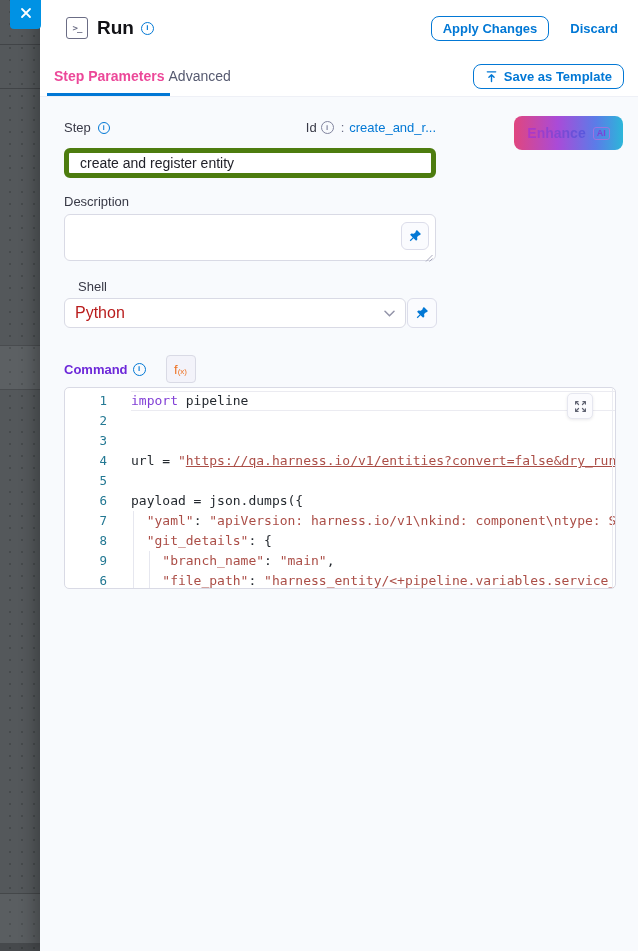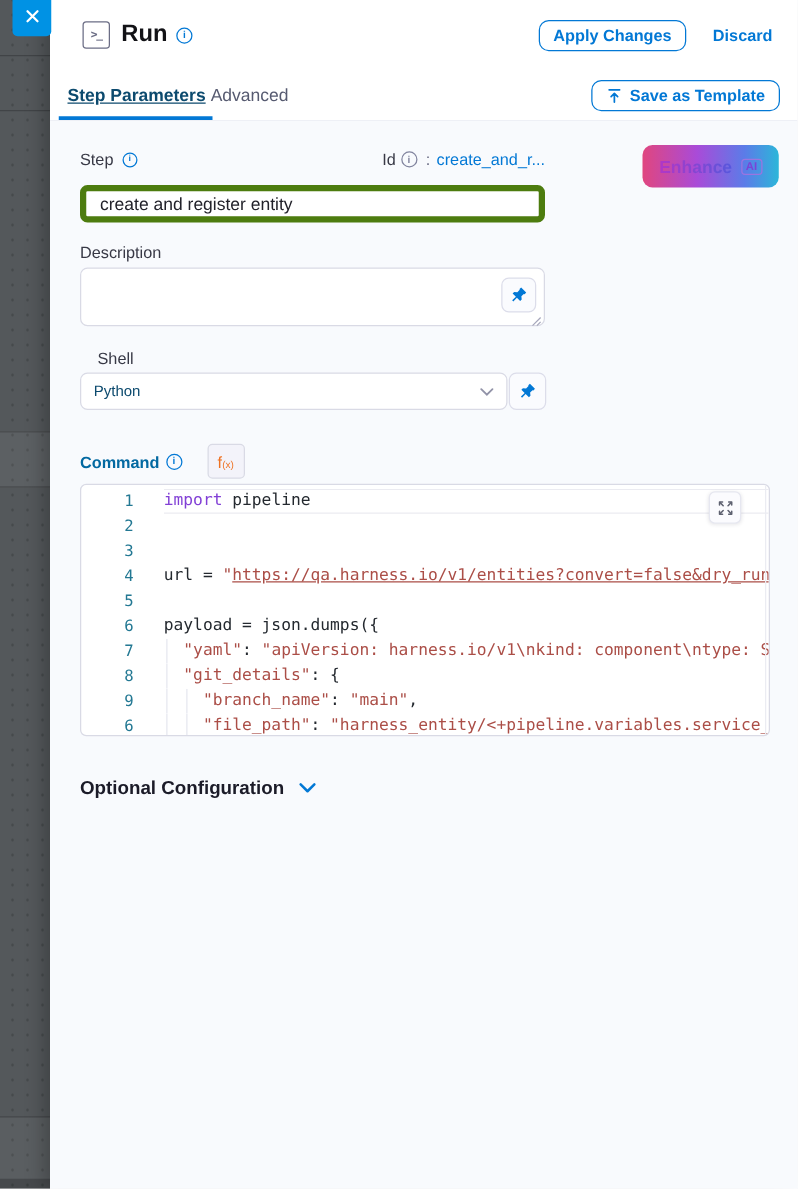--- a/index.html
+++ b/index.html
@@ -66,21 +66,21 @@
     cursor:pointer; margin-left:21px; font-family:"Liberation Sans", sans-serif;
   }
 
   
   .tabbar {
     height:41px; display:flex; align-items:center; padding:0 14px 0 12px;
     border-bottom:1px solid #eef0f6; background:#fff;
   }
   .tab { position:relative; font-size:14px; padding:0 2px; height:100%; display:flex; align-items:center; cursor:pointer; }
   .tab + .tab { }
-  .tab.active { color:#0c4a6e; font-weight:700;text-decoration:underline; }
+  .tab.active { color:#ec4899; font-weight:700; }
   .tab.active::after {
     content:""; position:absolute; left:-5px; right:-3px; bottom:0; height:3px; background:#0278d5;
   }
   .tab.inactive { color:#565a70; font-weight:500; }
 
   
   .drawer-body { position:absolute; top:97px; left:0; right:0; bottom:0; background:#f8fafd; }
 
   .lbl { font-size:13px; font-weight:500; color:#383946; display:inline-flex; align-items:center; }
   .lbl .info-i { width:12px; height:12px; font-size:7px; }
@@ -129,25 +129,25 @@
   }
   .pin-desc { position:absolute; right:7px; top:8px; }
   .resize-handle { position:absolute; right:3px; bottom:3px; width:10px; height:10px; cursor:nwse-resize; }
 
   .shell-label { position:absolute; left:38px; top:182px; }
   .select-box {
     position:absolute; left:24px; top:201px; width:342px; height:30px;
     background:#fff; border:1px solid #d9dae5; border-radius:6px;
     display:flex; align-items:center; padding:0 10px; cursor:pointer;
   }
-  .select-value { font-size:12px; color:#0c4a6e; flex:1; }
+  .select-value { font-size:16px; color:#b91c1c; flex:1; }
   .pin-shell { position:absolute; left:367px; top:201px; width:30px; height:30px; }
 
   .command-row { position:absolute; left:24px; top:258px; display:flex; align-items:center; }
-  .command-lbl { font-weight:700; color:#0369a1; }
+  .command-lbl { font-weight:700; color:#6d28d9; }
   .fx-btn {
     margin-left:20px; width:30px; height:28px; background:#f3f3fa; border:1px solid #d9dae5;
     border-radius:4px; cursor:pointer; color:#ee7223; font-size:13px;
     display:flex; align-items:center; justify-content:center; font-family:"Liberation Sans", sans-serif;
   }
   .fx-sub { font-size:8px; margin-top:5px; }
 
   
   .editor {
     position:absolute; left:24px; top:290px; width:552px; height:202px;
@@ -310,23 +310,15 @@
       <button class="expand-btn">
         <span style="display:inline-flex">
           <svg width="13" height="13" viewBox="0 0 16 16" fill="none" stroke="#5f6271" stroke-width="1.5" stroke-linecap="round" stroke-linejoin="round">
             <path d="M2 5V2h3 M14 5V2h-3 M2 11v3h3 M14 11v3h-3"></path>
             <path d="M2.6 2.6l3 3 M13.4 2.6l-3 3 M2.6 13.4l3-3 M13.4 13.4l-3-3"></path>
           </svg>
         </span>
       </button>
     </div>
 
-    <div class="optional-row">
-      <span class="optional-lbl">Optional Configuration</span>
-      <span style="display:inline-flex">
-        <svg width="14" height="9" viewBox="0 0 14 9">
-            <path d="M1.5 1.5 L7 7 L12.5 1.5" fill="none" stroke="#0278d5" stroke-width="2" stroke-linecap="round" stroke-linejoin="round"></path>
-          </svg>
-      </span>
-    </div>
 
   </div>
 </div>
 
 </body></html>

